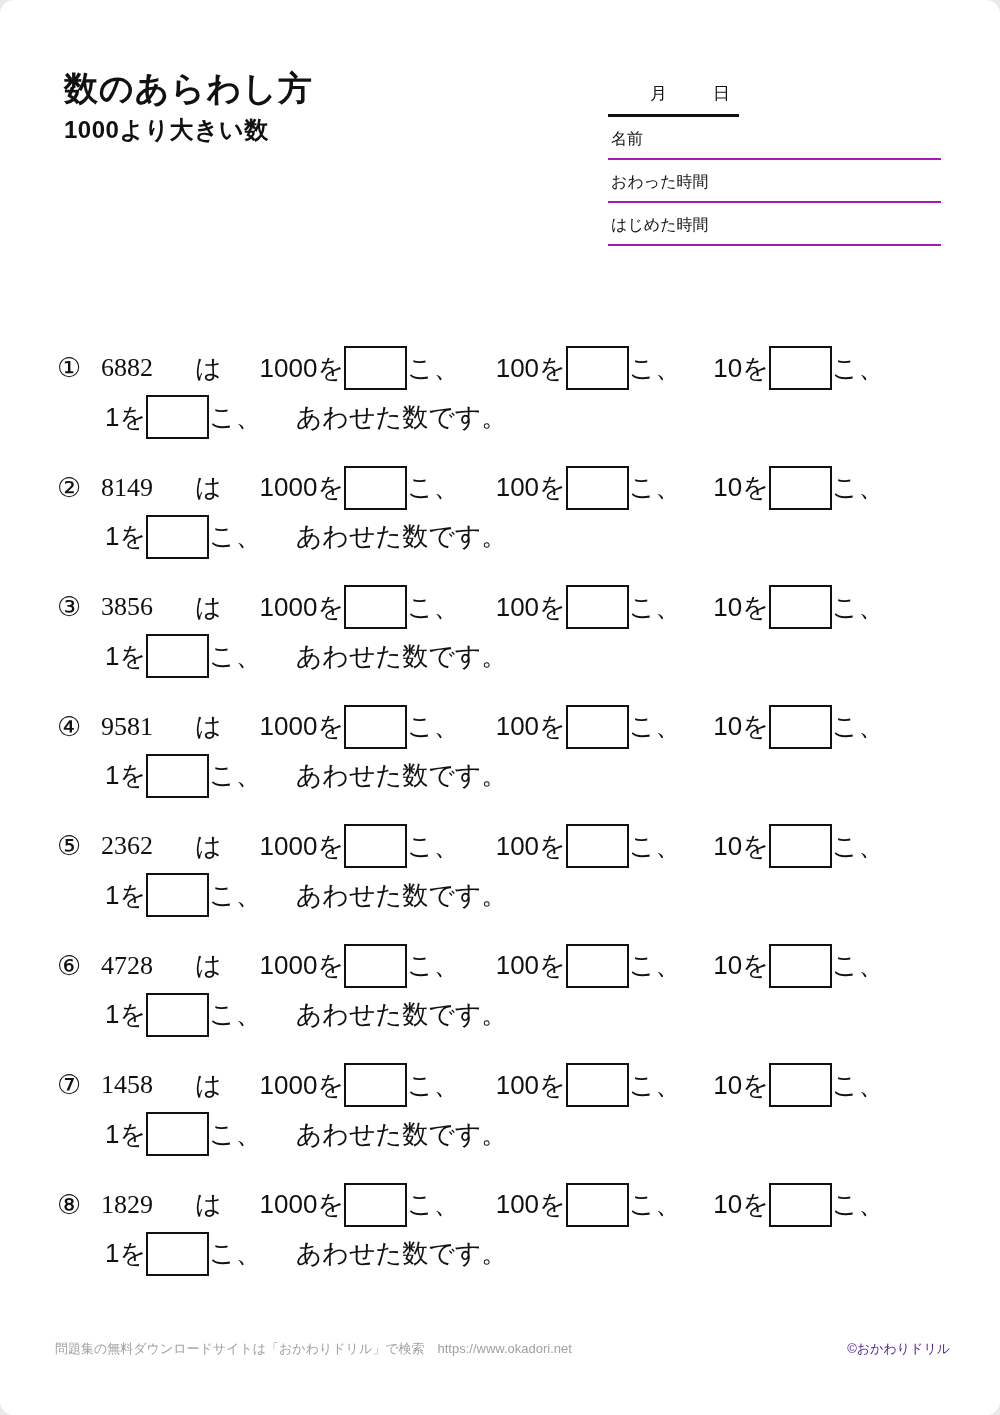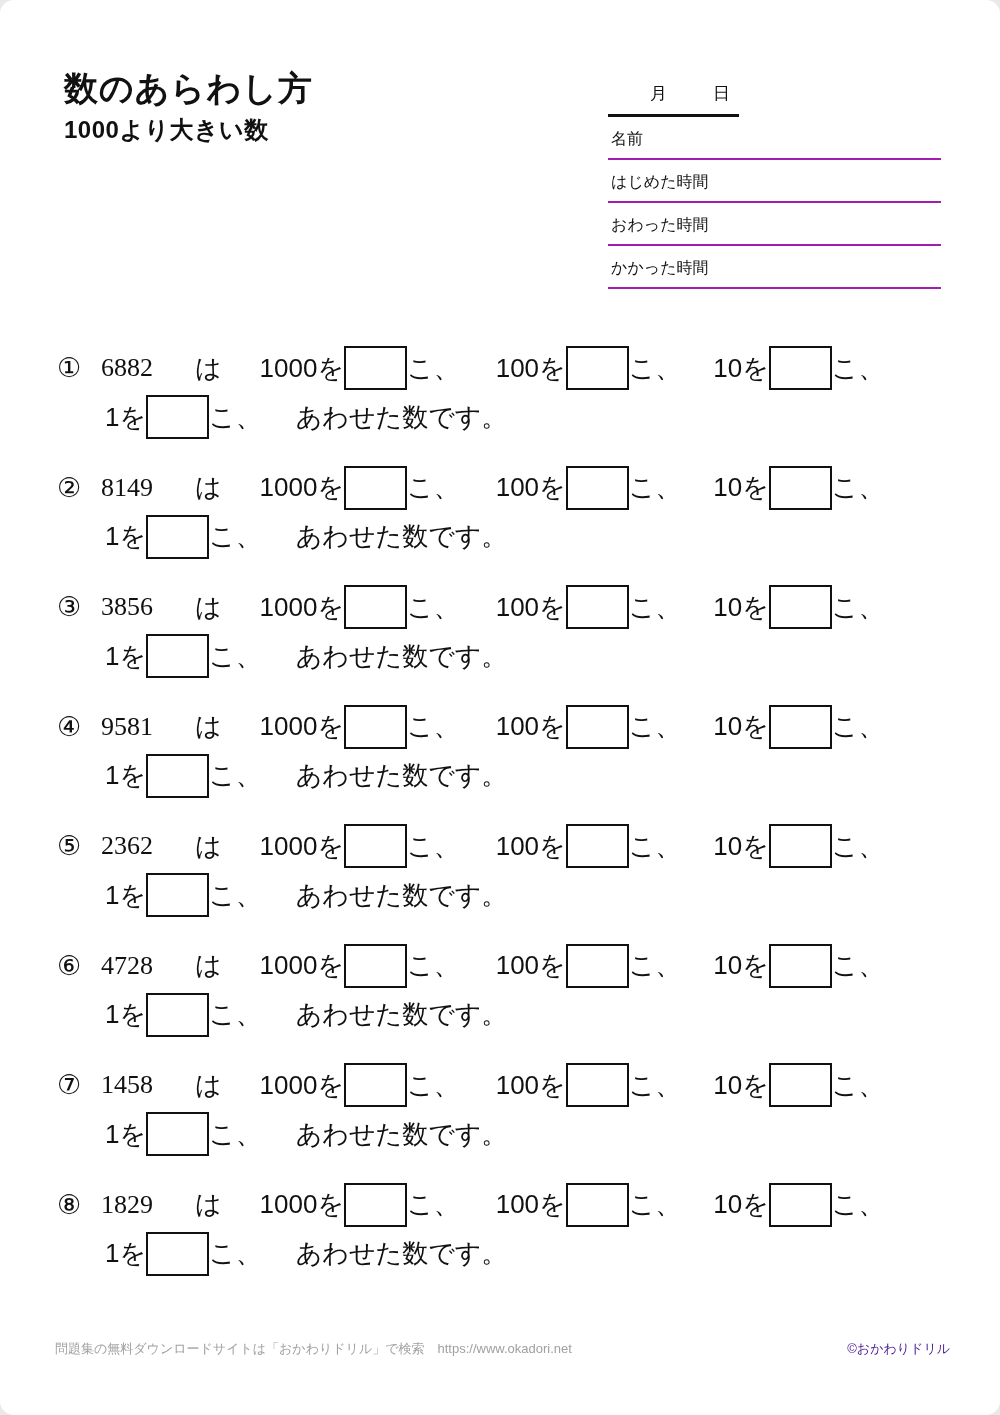--- a/index.html
+++ b/index.html
@@ -77,27 +77,24 @@
 
   <div class="header-form">
     <div class="date-row">
       <span class="month">月</span>
       <span class="day">日</span>
     </div>
     <div class="form-row">
       <span>名前</span>
     </div>
     <div class="form-row">
+      <span>おわった時間</span>
+    </div>
+    <div class="form-row">
       <span>はじめた時間</span>
-    </div>
-    <div class="form-row">
-      <span>おわった時間</span>
-    </div>
-    <div class="form-row">
-      <span>かかった時間</span>
     </div>
   </div>
 
 
   <div class="problems">
       <div class="problem">
       <div class="pline pline1">
         <span class="circ">①</span>
         <span class="num">6882</span>
         <span class="wa">は</span>

